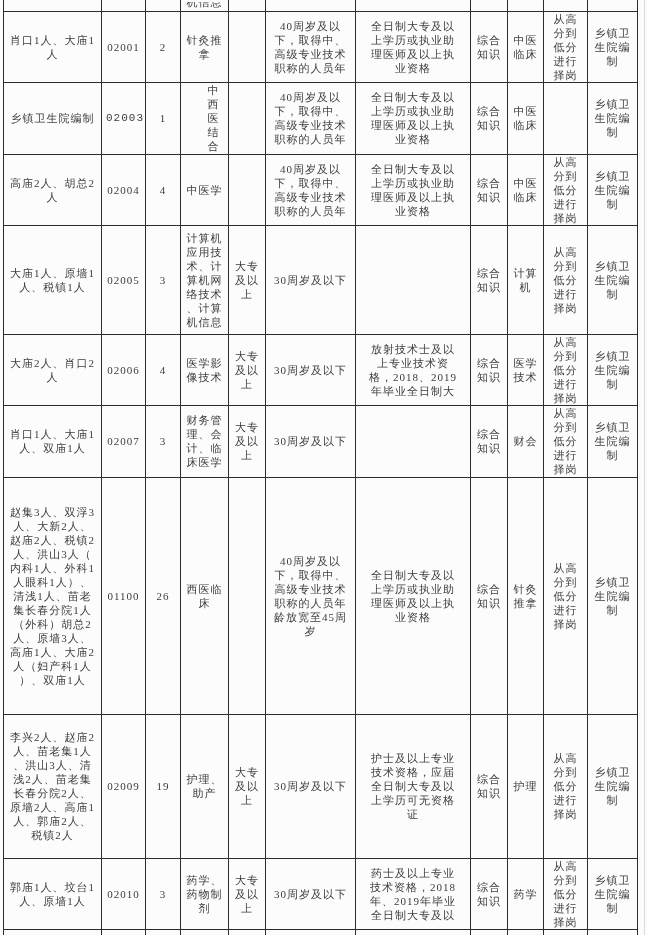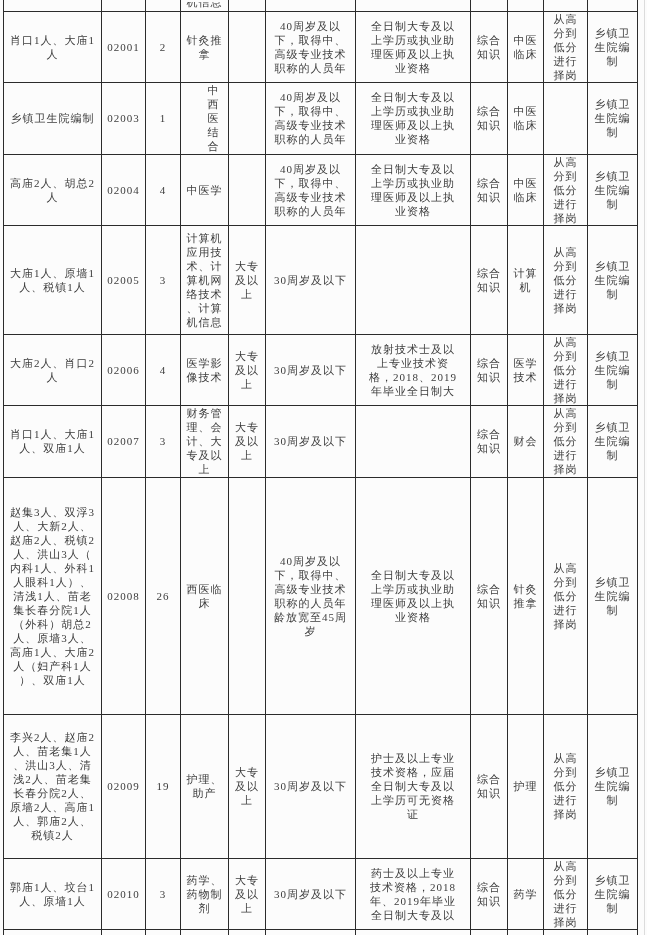--- a/index.html
+++ b/index.html
@@ -167,21 +167,21 @@
             <span>乡镇卫生院编制</span>
           </div>
         </td>
       </tr>
       <tr style="height: 72px;">
         <td class="c-positions" style="border-color: rgb(43, 43, 43);">
           <div class="inner">
             <span>乡镇卫生院编制</span>
           </div>
         </td>
-        <td class="c-code" style="border-color: rgb(43, 43, 43);">
+        <td class="c-code" style="border-color: rgb(43, 43, 43); font-family: Liberation Mono, monospace;">
           <div class="inner">
             <span>02003</span>
           </div>
         </td>
         <td class="c-count" style="border-color: rgb(43, 43, 43);">
           <div class="inner">
             <span>1</span>
           </div>
         </td>
         <td class="c-major" style="border-color: rgb(43, 43, 43); padding-left: 18px;">
@@ -407,21 +407,21 @@
             <span>02007</span>
           </div>
         </td>
         <td class="c-count" style="border-color: rgb(43, 43, 43);">
           <div class="inner">
             <span>3</span>
           </div>
         </td>
         <td class="c-major" style="border-color: rgb(43, 43, 43);">
           <div class="inner">
-            <span>财务管理、会计、大专及以上</span>
+            <span>财务管理、会计、临床医学</span>
           </div>
         </td>
         <td class="c-education" style="border-color: rgb(43, 43, 43);">
           <div class="inner">
             <span>大专及以上</span>
           </div>
         </td>
         <td class="c-age" style="border-color: rgb(43, 43, 43);">
           <div class="inner">
             <span>30周岁及以下</span>
@@ -454,21 +454,21 @@
         </td>
       </tr>
       <tr style="height: 237px;">
         <td class="c-positions" style="border-color: rgb(43, 43, 43);">
           <div class="inner">
             <span>赵集3人、双浮3人、大新2人、赵庙2人、税镇2人、洪山3人（内科1人、外科1人眼科1人）、清浅1人、苗老集长春分院1人（外科）胡总2人、原墙3人、高庙1人、大庙2人（妇产科1人）、双庙1人</span>
           </div>
         </td>
         <td class="c-code" style="border-color: rgb(43, 43, 43);">
           <div class="inner">
-            <span>02008</span>
+            <span>01100</span>
           </div>
         </td>
         <td class="c-count" style="border-color: rgb(43, 43, 43);">
           <div class="inner">
             <span>26</span>
           </div>
         </td>
         <td class="c-major" style="border-color: rgb(43, 43, 43);">
           <div class="inner">
             <span>西医临床</span>

